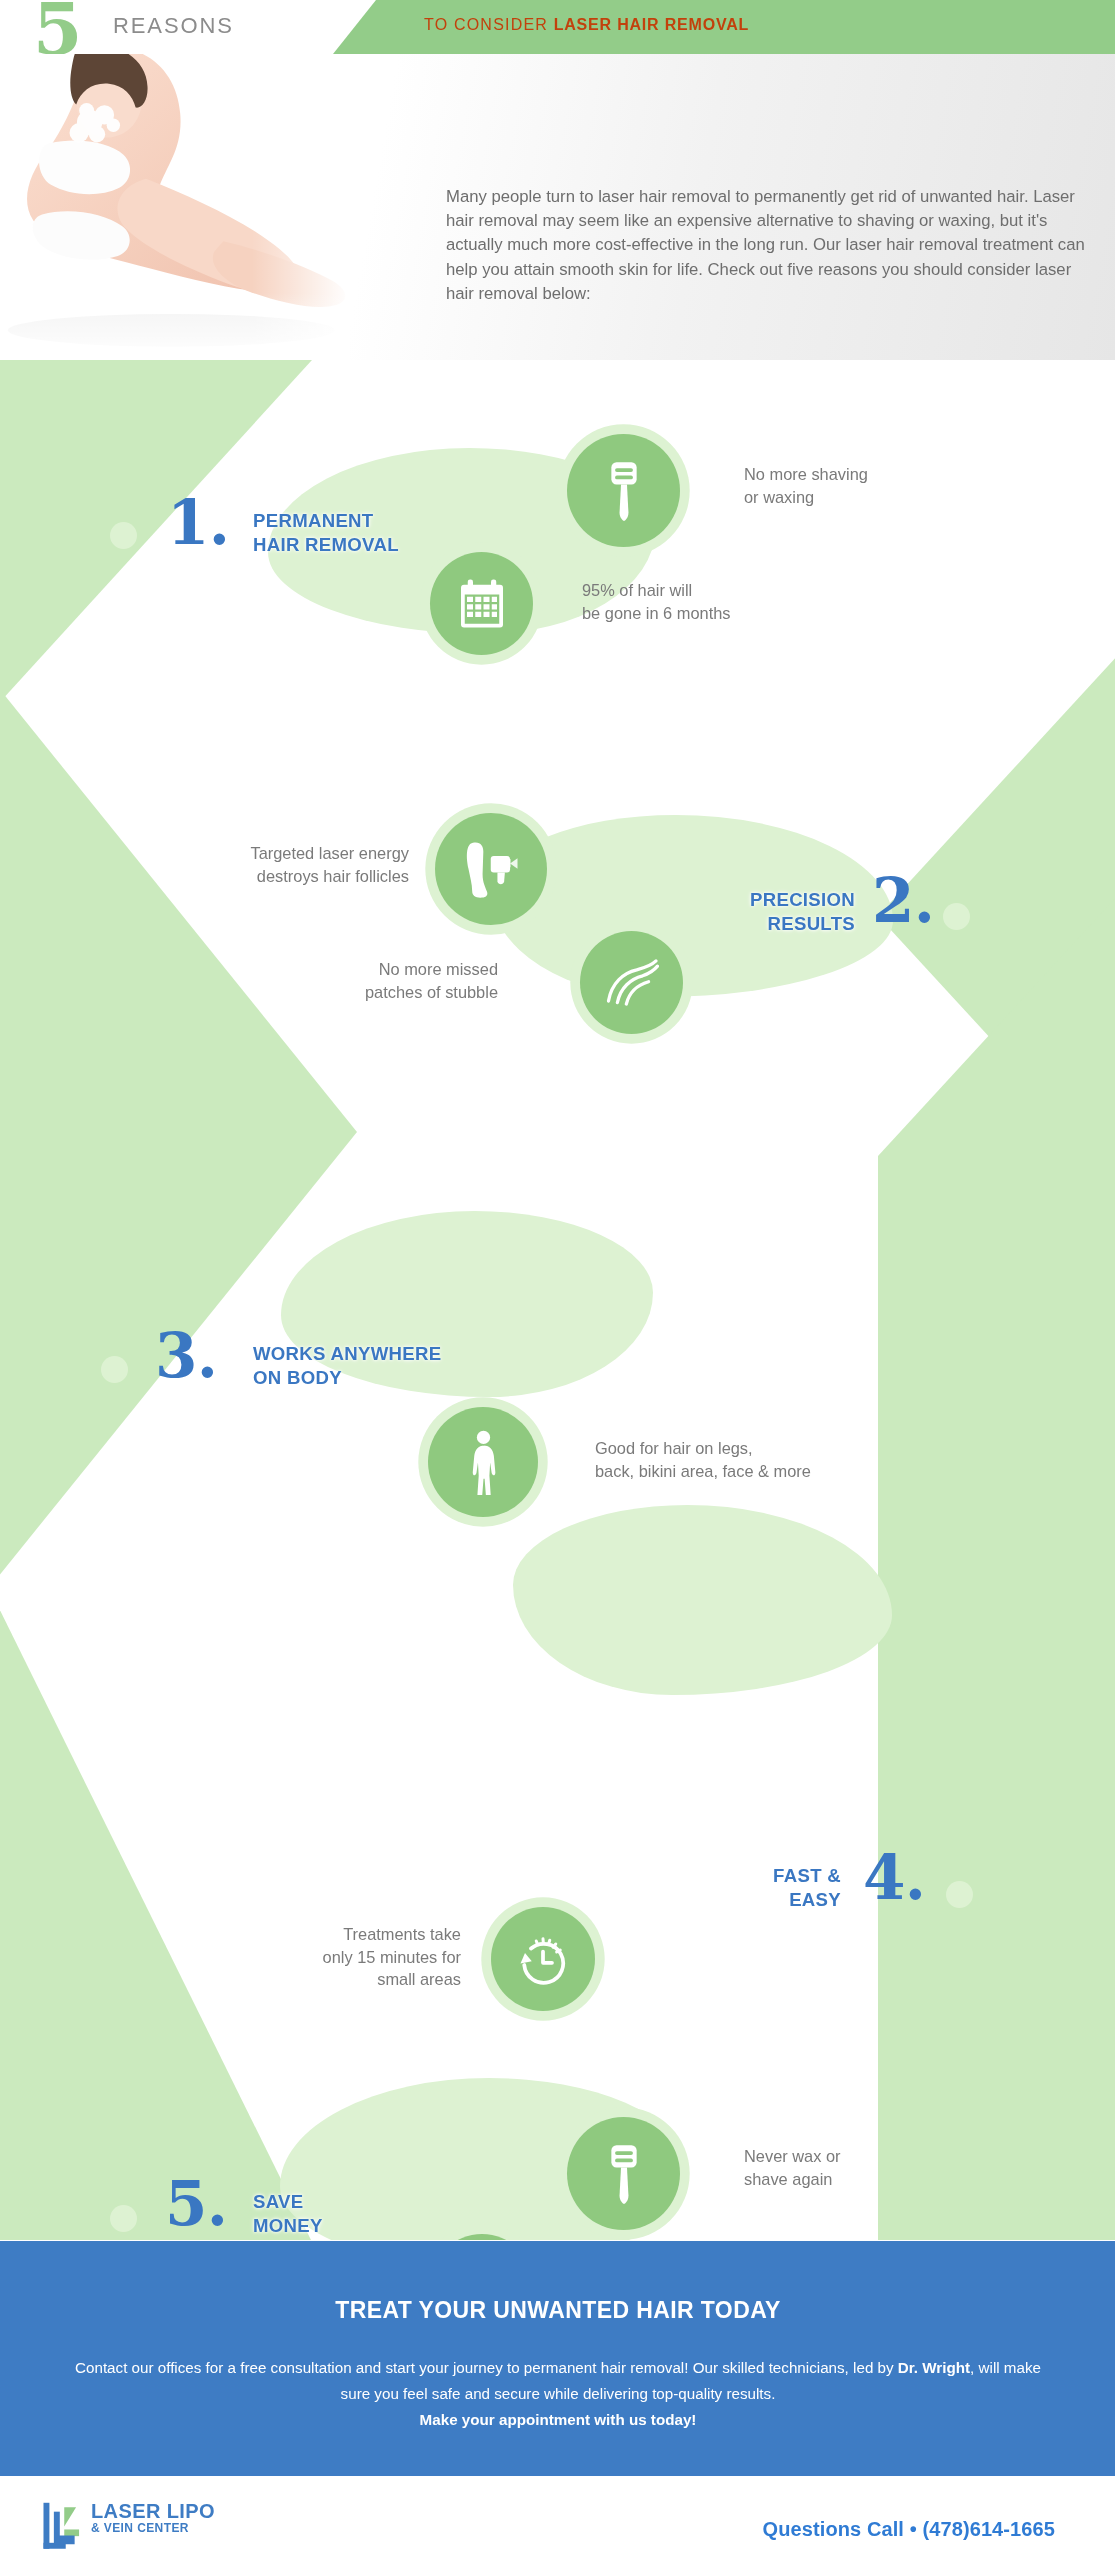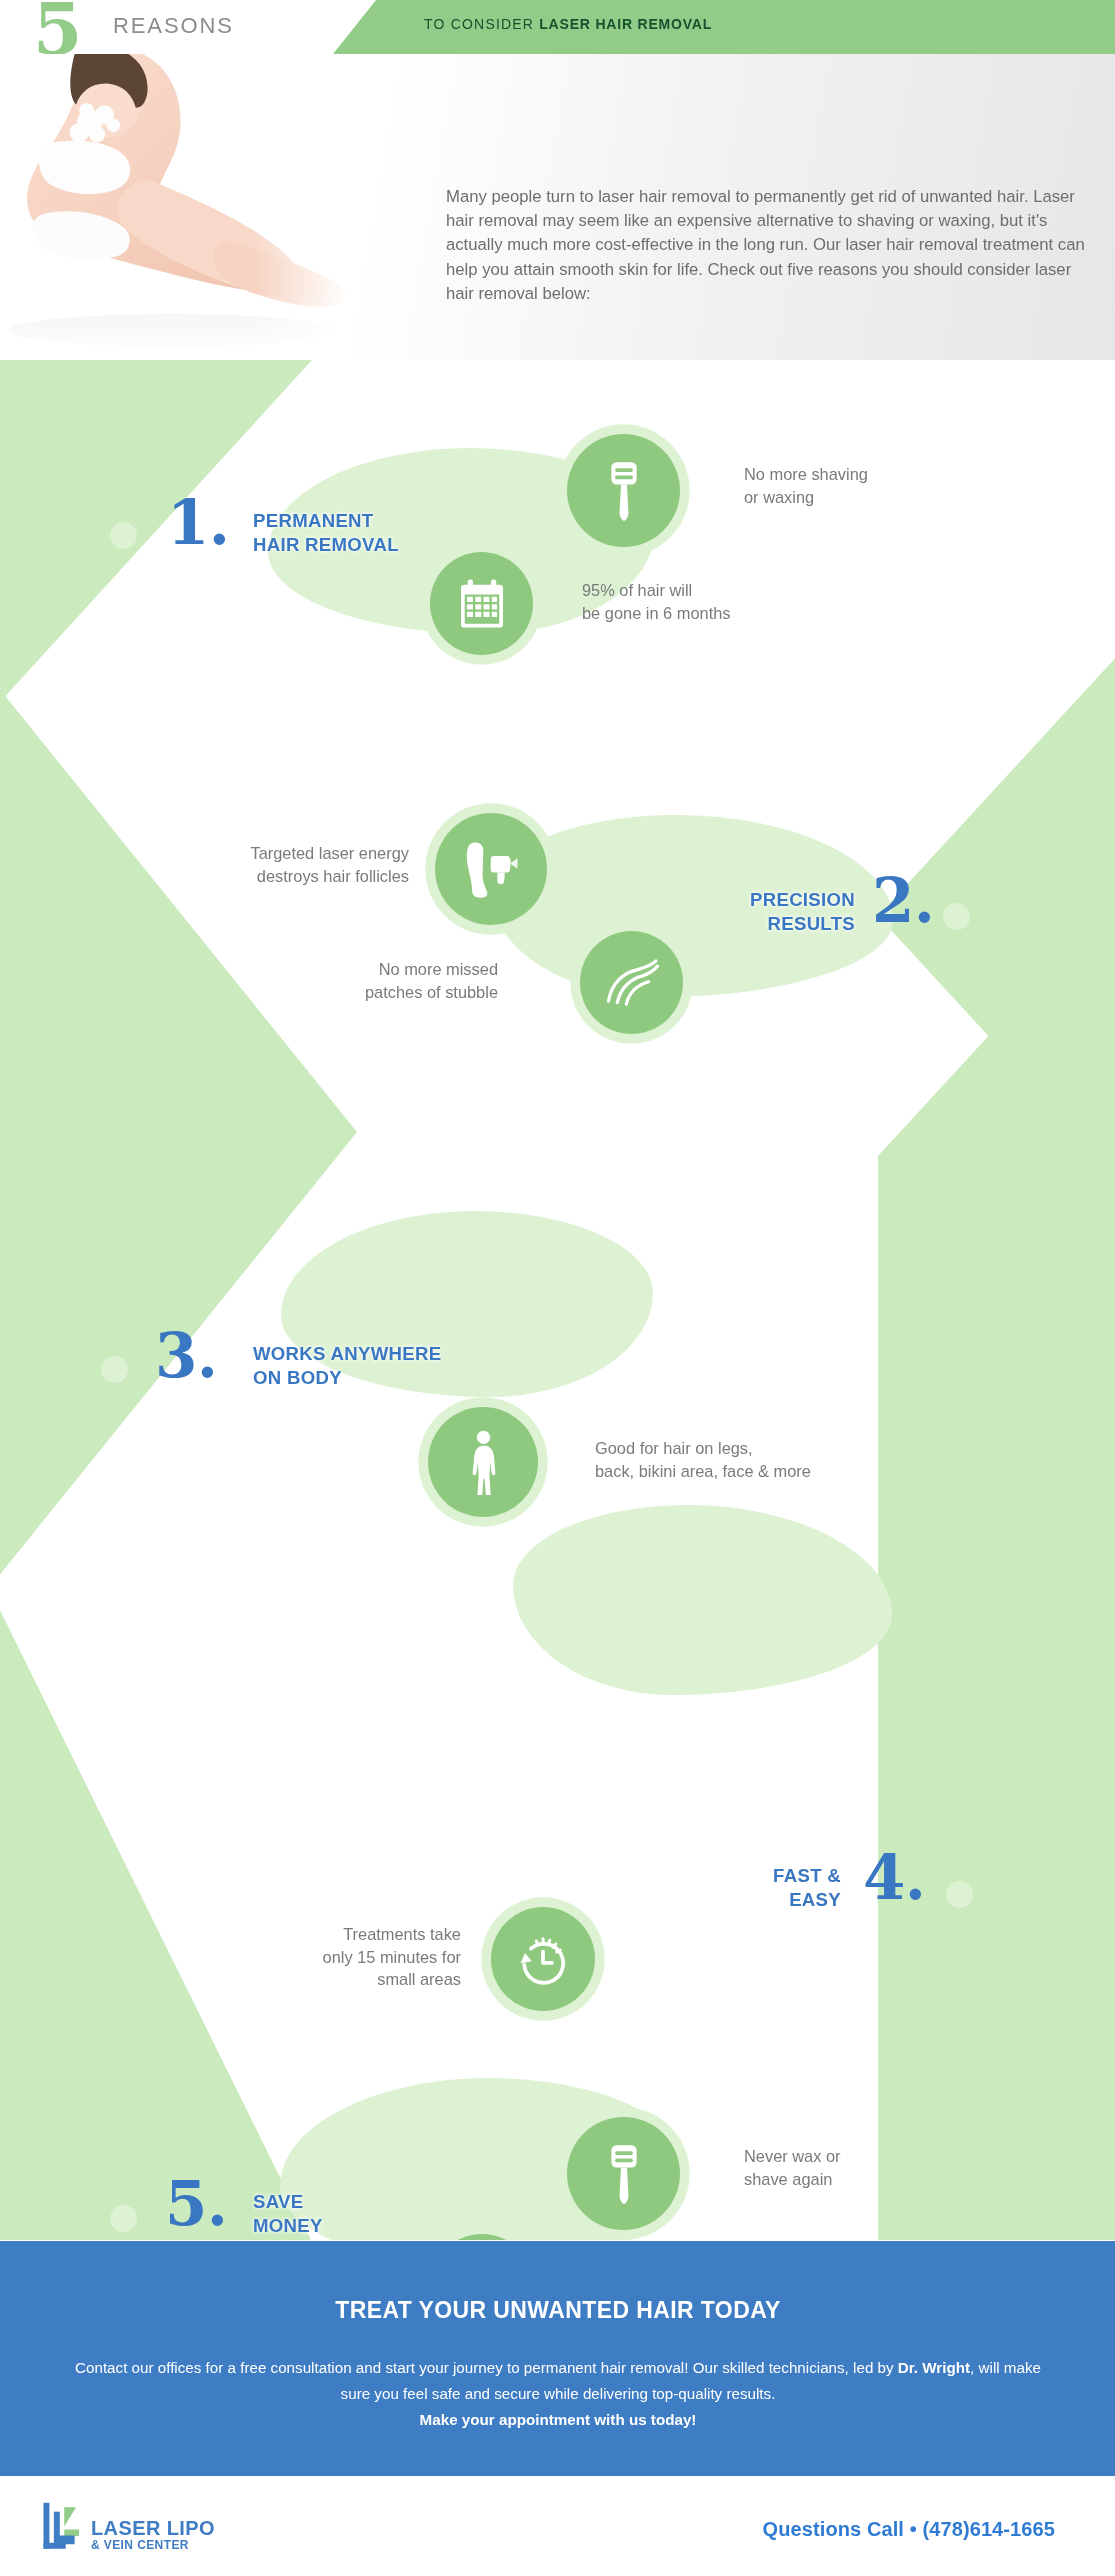--- a/index.html
+++ b/index.html
@@ -26,21 +26,21 @@
     font-size: 71px; font-weight: 700; color: #93cc89;
     line-height: 1; letter-spacing: -1.5px;
   }
   .hdr-reasons {
     position: absolute; left: 113px; top: 13.4px;
     font-size: 22px; letter-spacing: 1.9px;
     color: #8c8c8c; font-weight: 300;
   }
   .hdr-consider {
     position: absolute; left: 424px; top: 16.4px;
-    font-size: 14px; letter-spacing: 1.2px; color: #14532d; font-weight: 400;
+    font-size: 16px; letter-spacing: 1.2px; color: #c2410c; font-weight: 400;
   }
   .hdr-consider b { font-weight: 800; letter-spacing: 0.8px; }
 
   
   .hero {
     position: relative; width: 1116px; height: 306px;
     background: linear-gradient(100deg,#ffffff 0%,#ffffff 34%,#f2f2f2 62%,#e6e6e6 100%);
     overflow: hidden;
   }
   .hero-photo {
@@ -118,21 +118,21 @@
     font-size: 15.2px; line-height: 1.72; font-weight: 400;
   }
   .cta-body b { font-weight: 800; }
   .cta-last { font-weight: 800; }
 
   
   .footer {
     position: absolute; left: 0; top: 2476px; width: 1116px; height: 100px;
     background: #ffffff;
   }
-  .logo { position: absolute; left: 42px; top: 25px; display: flex; align-items: flex-end; }
+  .logo { position: absolute; left: 42px; top: 25px; display: flex; align-items: flex-start; }
   .logo-text { margin-left: 6px; }
   .logo-l1 { font-size: 20px; font-weight: 700; color: #3e7cc4; letter-spacing: 0.4px; line-height: 1.05; }
   .logo-l2 { font-size: 12px; font-weight: 600; color: #3e7cc4; letter-spacing: 0.4px; line-height: 1.1; }
   .callout {
     position: absolute; right: 61px; top: 42px;
     font-size: 20px; font-weight: 800; color: #2f7bd4; letter-spacing: 0.1px;
   }
 </style>
 </head>
 <body>

